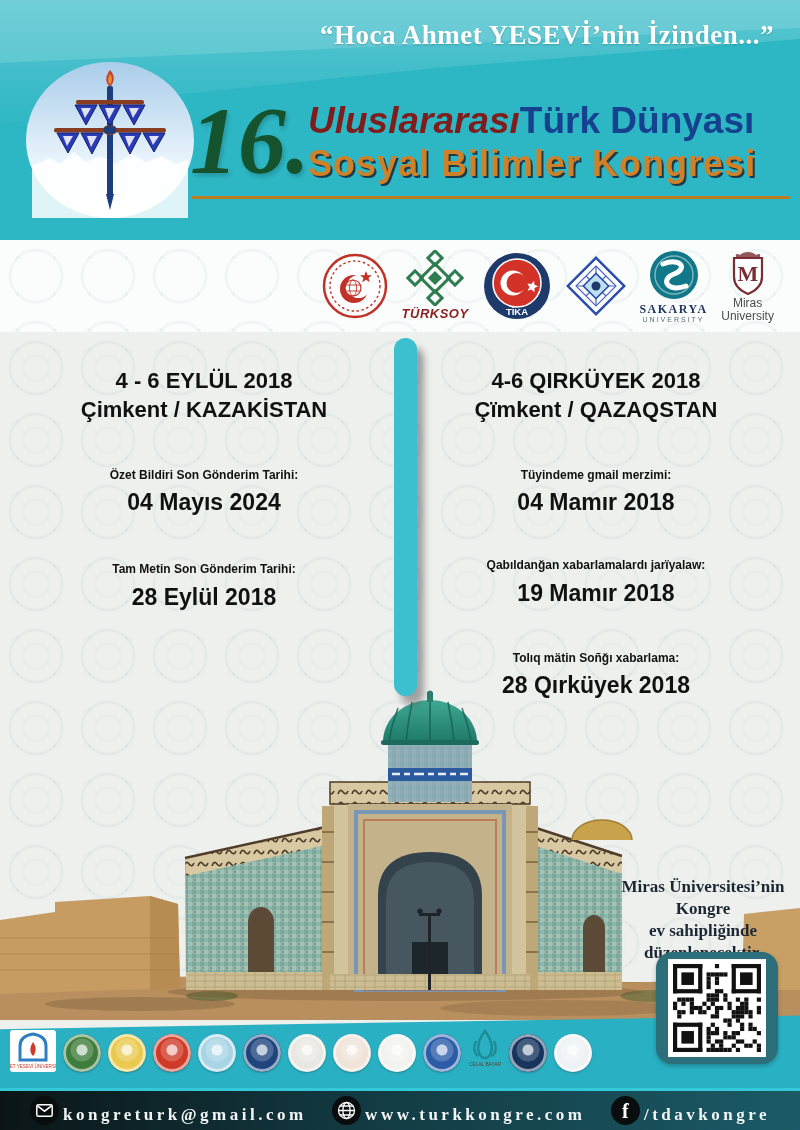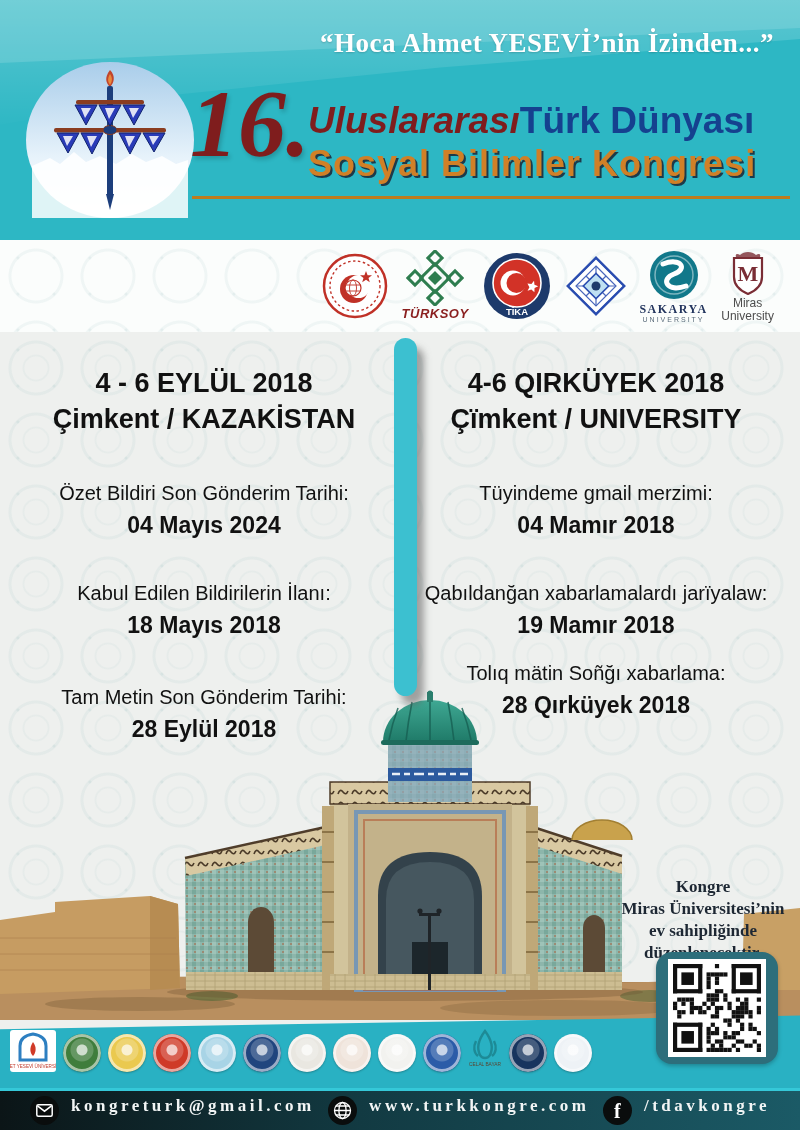--- a/index.html
+++ b/index.html
@@ -7,23 +7,23 @@
           font-family:"Liberation Sans",sans-serif;background:#eef0ee;}
 
   
   .header{position:absolute;left:0;top:0;width:800px;height:240px;background:#2db7c4;}
   .header .wave1{position:absolute;left:0;top:0;width:100%;height:130px;
      background:linear-gradient(180deg,rgba(255,255,255,.22),rgba(255,255,255,0));
      clip-path:polygon(0 0,100% 0,100% 30%,55% 52%,20% 74%,0 96%);}
   .header .wave2{position:absolute;left:0;top:0;width:100%;height:70px;
      background:rgba(255,255,255,.14);clip-path:polygon(0 0,100% 0,100% 40%,0 90%);}
   .tagline{position:absolute;top:20px;right:26px;color:#fff;font-family:"Liberation Serif",serif;
-     font-weight:bold;font-size:27px;letter-spacing:.5px;text-shadow:0 1px 2px rgba(0,0,0,.18);margin-top:8px;}
+     font-weight:bold;font-size:27px;letter-spacing:.5px;text-shadow:0 1px 2px rgba(0,0,0,.18);}
   .emblem{position:absolute;left:24px;top:60px;width:172px;height:160px;}
-  .congress-number{position:absolute;left:190px;top:76px;color:#7f1d1d;
+  .congress-number{position:absolute;left:190px;top:93px;color:#14532d;
      font-family:"Liberation Serif",serif;font-style:italic;font-weight:bold;font-size:96px;
      line-height:1;text-shadow:2px 3px 4px rgba(0,0,0,.18);}
   .title-line1{position:absolute;left:308px;top:102px;white-space:nowrap;font-size:37px;line-height:1;}
   .title-intl{font-style:italic;font-weight:bold;color:#7f1d1d;}
   .title-world{font-weight:bold;color:#15418f;}
   .title-line2{position:absolute;left:308px;top:146px;white-space:nowrap;font-size:36px;line-height:1;
      font-weight:bold;color:#d08027;text-shadow:2px 2px 0 #1d3a4a;letter-spacing:1px;}
   .title-underline{position:absolute;left:192px;top:196px;width:598px;height:3px;background:#bd7c1e;}
 
   
@@ -46,24 +46,24 @@
   .content{position:absolute;left:0;top:332px;width:800px;height:688px;background:#eef0ee;
      background-image:
        radial-gradient(circle,rgba(141,183,186,.14) 0 1px,transparent 2px),
        radial-gradient(circle,transparent 24px,rgba(141,183,186,.11) 25px 27px,transparent 28px),
        radial-gradient(circle,transparent 11px,rgba(141,183,186,.08) 12px 13px,transparent 14px);
      background-size:36px 36px,72px 72px,72px 72px;}
   .divider{position:absolute;left:394px;top:338px;width:23px;height:358px;border-radius:12px;
      background:#3cc0d0;box-shadow:7px 9px 7px rgba(95,95,95,.55);}
   .sched{position:absolute;top:366px;width:352px;text-align:center;color:#111;}
   .sched-left{left:28px;} .sched-right{left:420px;}
-  .sched-head{font-size:27px;font-weight:bold;line-height:1.32;}
+  .sched-head{font-size:22px;font-weight:bold;line-height:1.32;}
   .sched-item{margin-top:44px;}
-  .sched-item.m2{margin-top:42px;} .sched-item.m3{margin-top:46px;} .sched-item.tight{margin-top:22px;}
-  .sched-label{font-size:20px;line-height:1.2;}
+  .sched-item.m2{margin-top:42px;} .sched-item.m3{margin-top:46px;} .sched-item.tight{}
+  .sched-label{font-size:12px;line-height:1.2;font-weight:bold;}
   .sched-date{font-size:23px;font-weight:bold;margin-top:7px;}
 
   .mausoleum{position:absolute;left:0;top:690px;width:800px;height:330px;}
 
   .host-note{position:absolute;left:608px;top:876px;width:190px;text-align:center;
      font-family:"Liberation Serif",serif;font-weight:bold;font-size:17px;line-height:1.3;color:#1d2733;}
 
   
   .bottom-band{position:absolute;left:0;top:1014px;width:800px;height:76px;background:#29b1c3;
      clip-path:polygon(0 20%,100% 2%,100% 100%,0 100%);}
@@ -75,21 +75,21 @@
      background-image:radial-gradient(circle at 50% 42%,rgba(255,255,255,.75) 0 5px,rgba(255,255,255,.2) 6px 11px,transparent 12px);}
   .qr-panel{position:absolute;left:656px;top:952px;width:122px;height:112px;border-radius:16px;
      background:#2d6e7b;box-shadow:0 2px 4px rgba(0,0,0,.25);display:flex;align-items:center;justify-content:center;}
   .qr-code{background:#fff;padding:5px;line-height:0;}
 
   
   .footer{position:absolute;left:0;top:1088px;width:800px;height:42px;
      background:linear-gradient(90deg,#0b1517 0%,#123a42 45%,#1b5a66 100%);
      border-top:3px solid #35c8d8;box-sizing:border-box;
      display:flex;align-items:center;justify-content:space-between;padding:0 30px;}
-  .f-item{display:flex;align-items:flex-start;gap:12px;cursor:pointer;}
+  .f-item{display:flex;align-items:flex-end;gap:4px;cursor:pointer;}
   .f-icon{width:29px;height:29px;border-radius:50%;background:#0a0d0d;display:flex;
      align-items:center;justify-content:center;flex:none;}
   .f-text{color:#f2f5f5;font-family:"Liberation Serif",serif;font-weight:bold;font-size:17px;
      letter-spacing:3.5px;white-space:nowrap;}
   .fb-glyph{color:#fff;font-family:"Liberation Serif",serif;font-weight:bold;font-size:20px;line-height:1;}
 </style>
 </head>
 <body>
 
 <div class="poster">
@@ -306,54 +306,50 @@
 
   <div class="sched sched-left">
     <div class="sched-head">
       <div>4 - 6 EYLÜL 2018</div>
       <div>Çimkent / KAZAKİSTAN</div>
     </div>
     <div class="sched-item">
       <div class="sched-label">Özet Bildiri Son Gönderim Tarihi:</div>
       <div class="sched-date">04 Mayıs 2024</div>
     </div>
-    <div class="sched-item m2">
-      <div class="sched-label">Kabul Edilen Bildirilerin İlanı:</div>
-      <div class="sched-date">18 Mayıs 2018</div>
-    </div>
     <div class="sched-item m3">
       <div class="sched-label">Tam Metin Son Gönderim Tarihi:</div>
       <div class="sched-date">28 Eylül 2018</div>
     </div>
   </div>
 
   <div class="divider"></div>
 
   <div class="sched sched-right">
     <div class="sched-head">
       <div>4-6 QIRKÜYEK 2018</div>
-      <div>Çïmkent / UNIVERSITY</div>
+      <div>Çïmkent / QAZAQSTAN</div>
     </div>
     <div class="sched-item">
       <div class="sched-label">Tüyindeme gmail merzimi:</div>
       <div class="sched-date">04 Mamır 2018</div>
     </div>
     <div class="sched-item m2">
       <div class="sched-label">Qabıldanğan xabarlamalardı jarïyalaw:</div>
       <div class="sched-date">19 Mamır 2018</div>
     </div>
     <div class="sched-item tight">
       <div class="sched-label">Tolıq mätin Soñğı xabarlama:</div>
       <div class="sched-date">28 Qırküyek 2018</div>
     </div>
   </div>
 
   <div class="host-note">
+    <div>Miras Üniversitesi’nin</div>
     <div>Kongre</div>
-    <div>Miras Üniversitesi’nin</div>
     <div>ev sahipliğinde</div>
     <div>düzenlenecektir.</div>
   </div>
 
   <div class="bottom-band"></div>
 
   <div class="mini-logos">
     <span class="mini-logo">
       <svg width="46" height="42" viewBox="0 0 46 42">
         <rect x="0" y="0" width="46" height="42" rx="3" fill="#fff"></rect>

